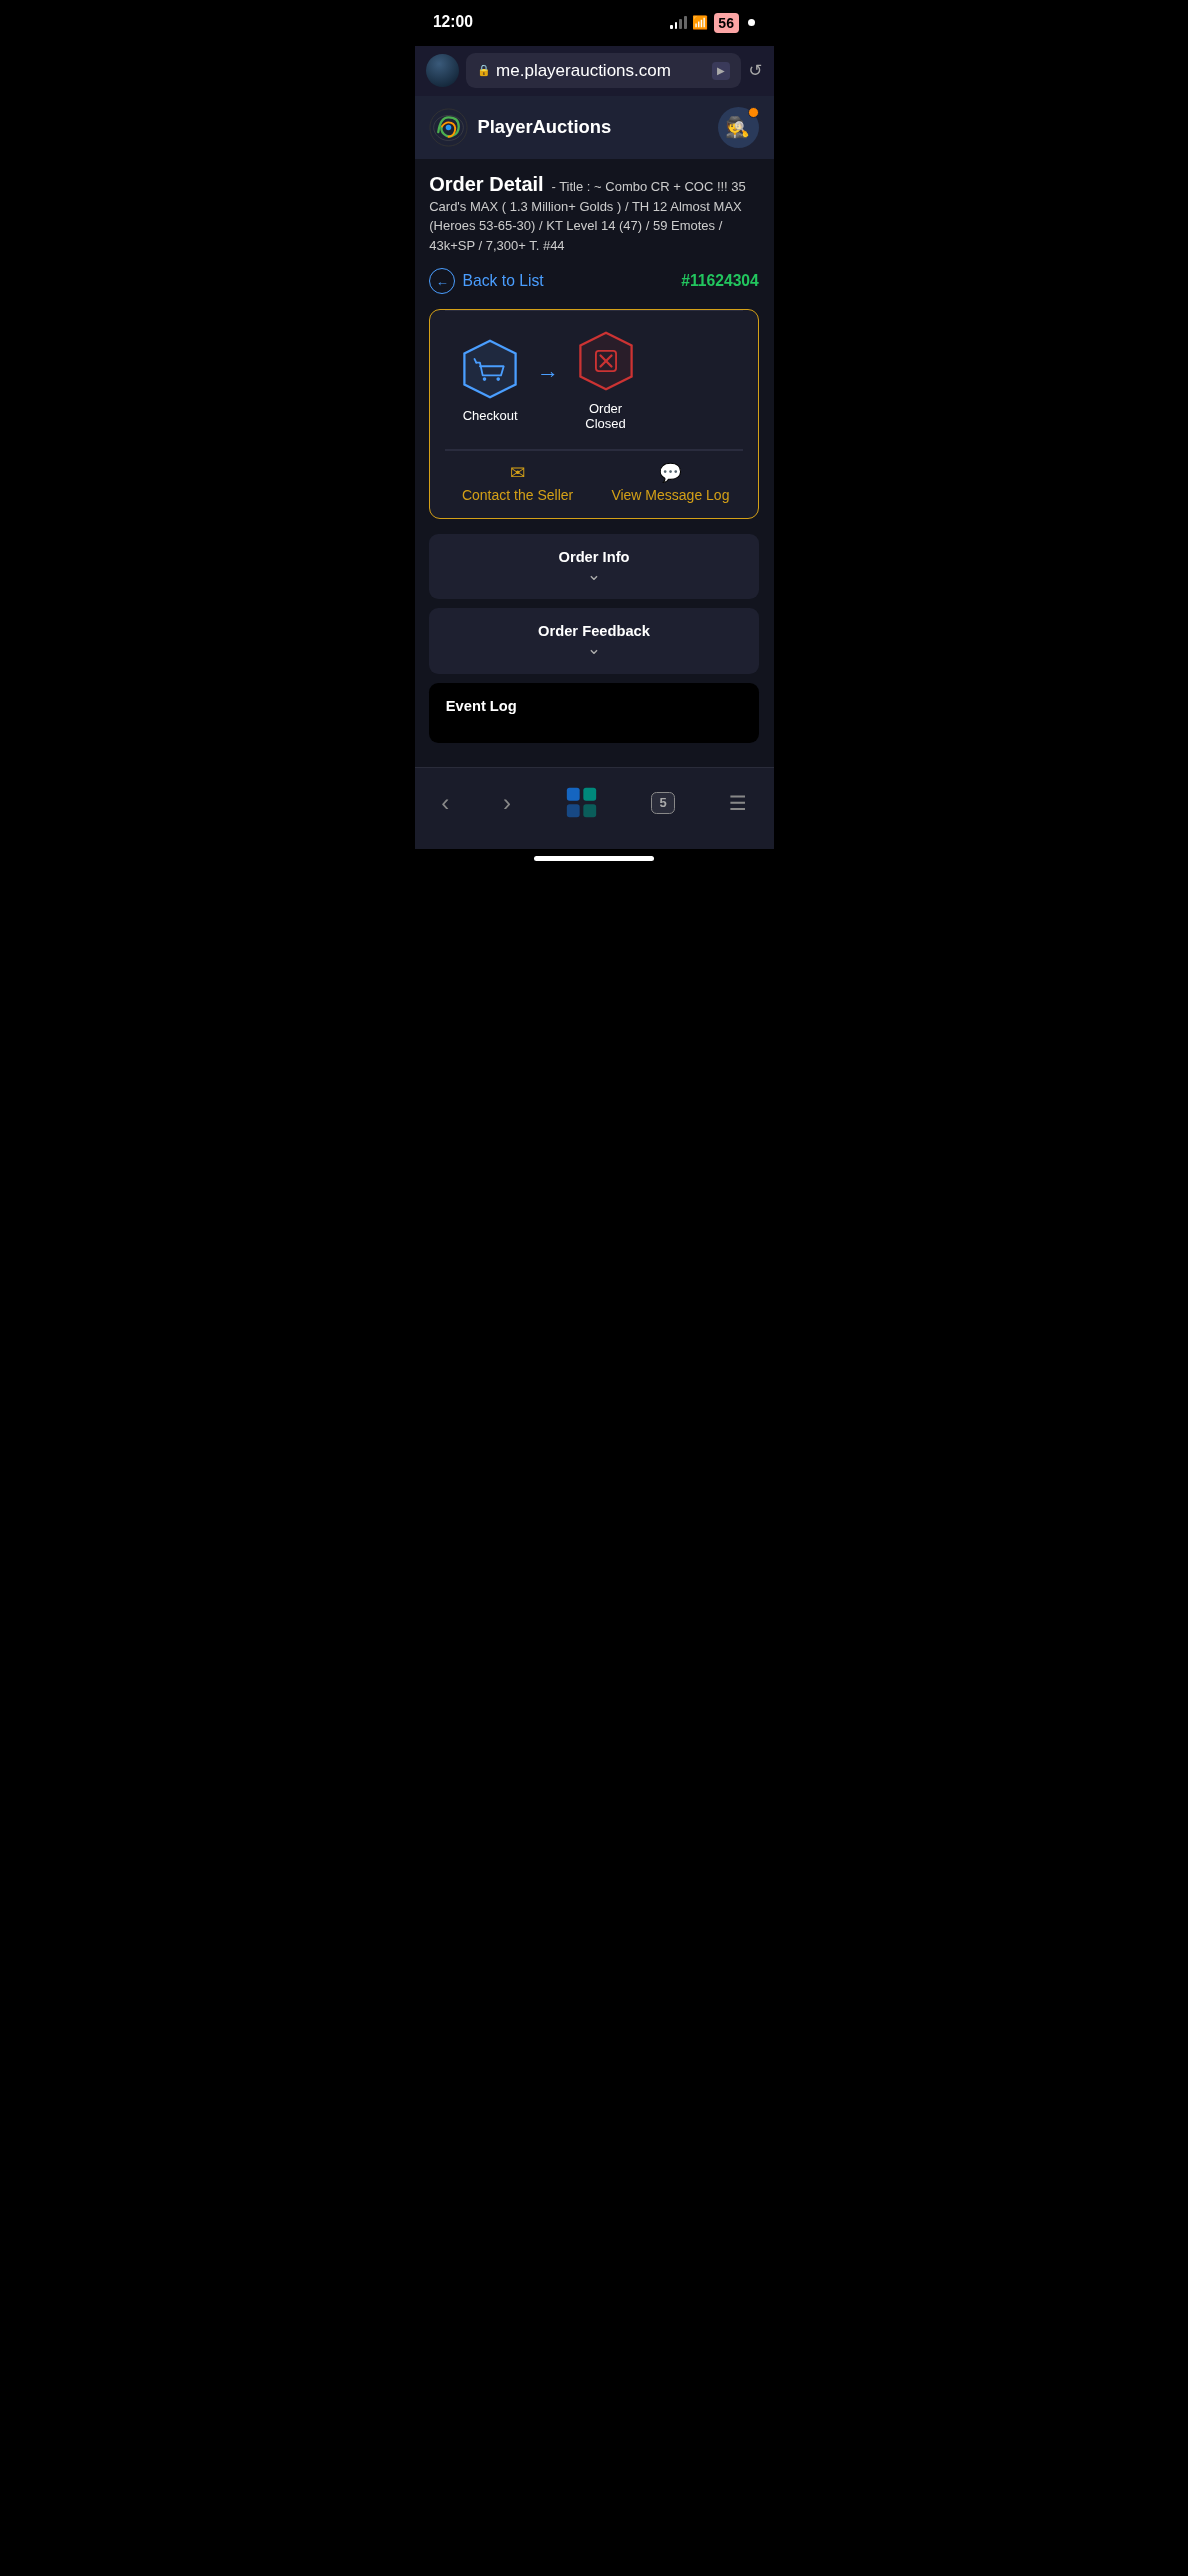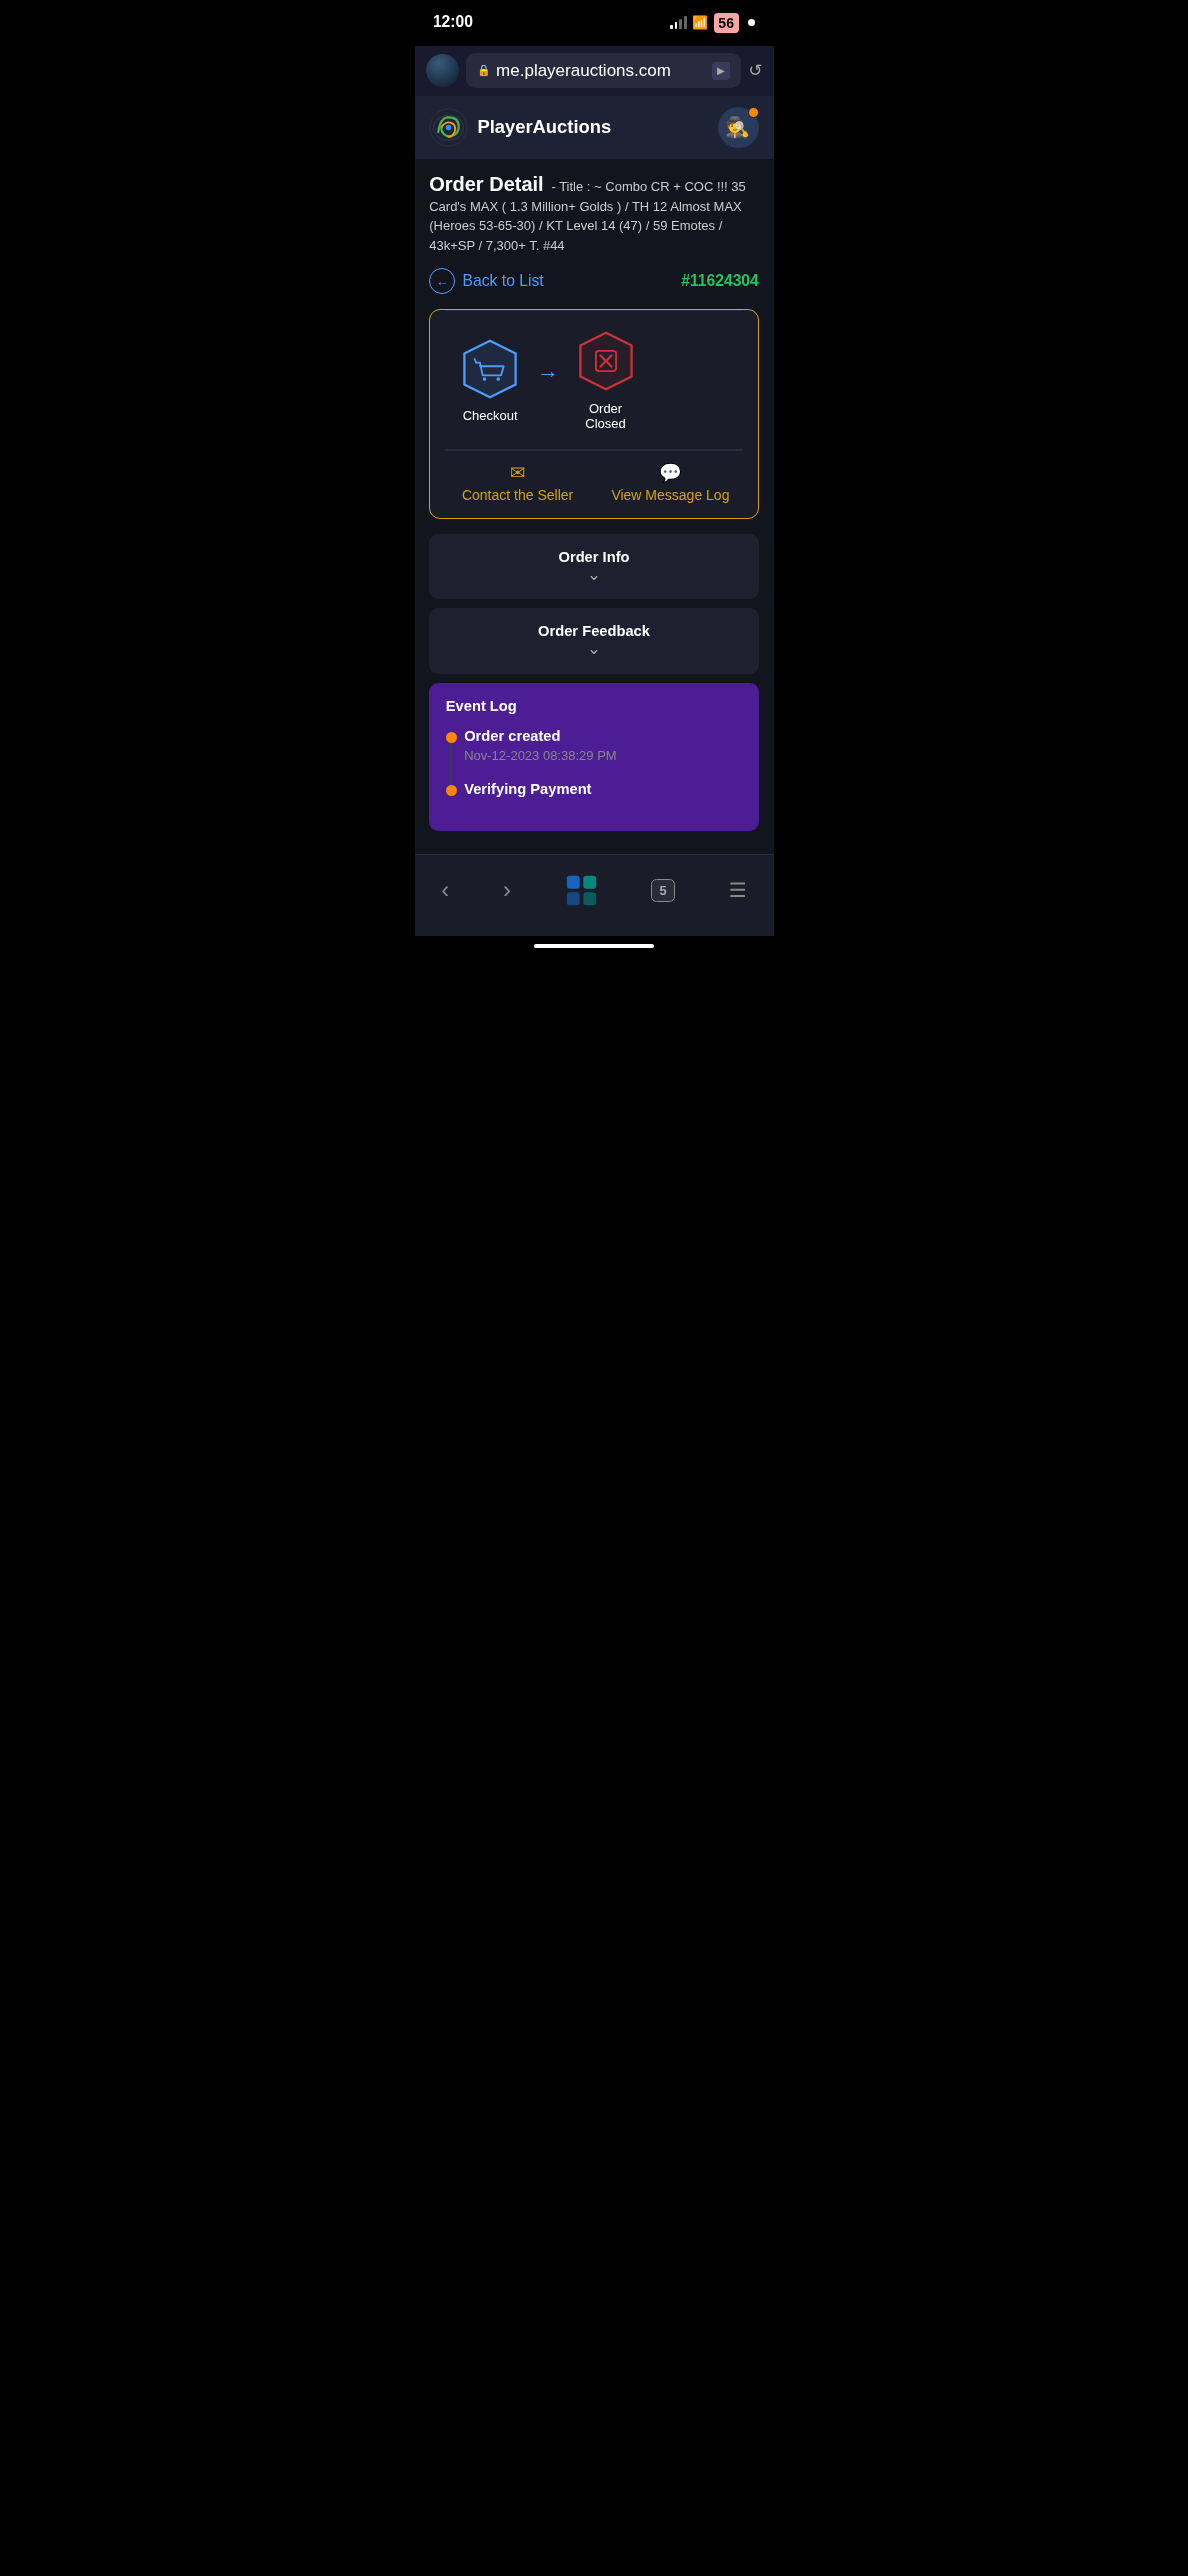--- a/index.html
+++ b/index.html
@@ -337,21 +337,21 @@
       font-weight: 600;
       color: #fff;
     }
     .chevron-icon {
       font-size: 16.6px;
       color: #aaa;
     }
 
     
     .event-log-section {
-      background: #4c1d95;
+      background: #000000;
       border-radius: 9.2px;
       margin-bottom: 9.2px;
       padding: 14.7px 16.6px;
     }
     .event-log-title {
       font-size: 14.7px;
       font-weight: 600;
       color: #fff;
       margin-bottom: 14.7px;
     }
@@ -562,33 +562,20 @@
 
   <div class="collapsible-section">
     <div class="collapsible-header">
       <span class="collapsible-title">Order Feedback</span>
       <span class="chevron-icon">⌄</span>
     </div>
   </div>
 
   <div class="event-log-section">
     <div class="event-log-title">Event Log</div>
-    <div class="event-timeline">
-      <div class="event-line"></div>
-      <div class="event-item">
-        <div class="event-dot"></div>
-        <div class="event-title">Order created</div>
-        <div class="event-time">Nov-12-2023 08:38:29 PM</div>
-      </div>
-      <div class="event-item">
-        <div class="event-dot"></div>
-        <div class="event-title">Verifying Payment</div>
-        <div class="event-time"></div>
-      </div>
-    </div>
   </div>
 
 </div>
 
 <div class="bottom-nav">
   <div class="nav-btn" style="font-size:24px;">‹</div>
   <div class="nav-btn" style="font-size:24px;">›</div>
   <div class="nav-btn">
     <svg width="33" height="33" viewBox="0 0 36 36">
       <rect x="2" y="2" width="14" height="14" rx="3" fill="#1565C0"></rect>

